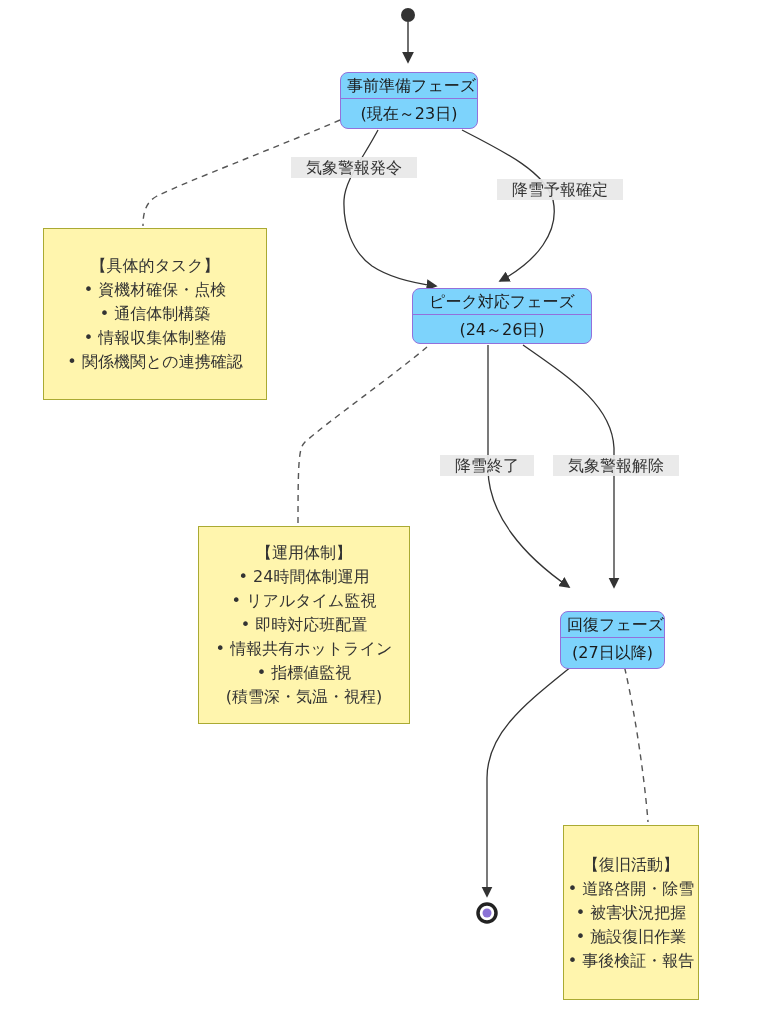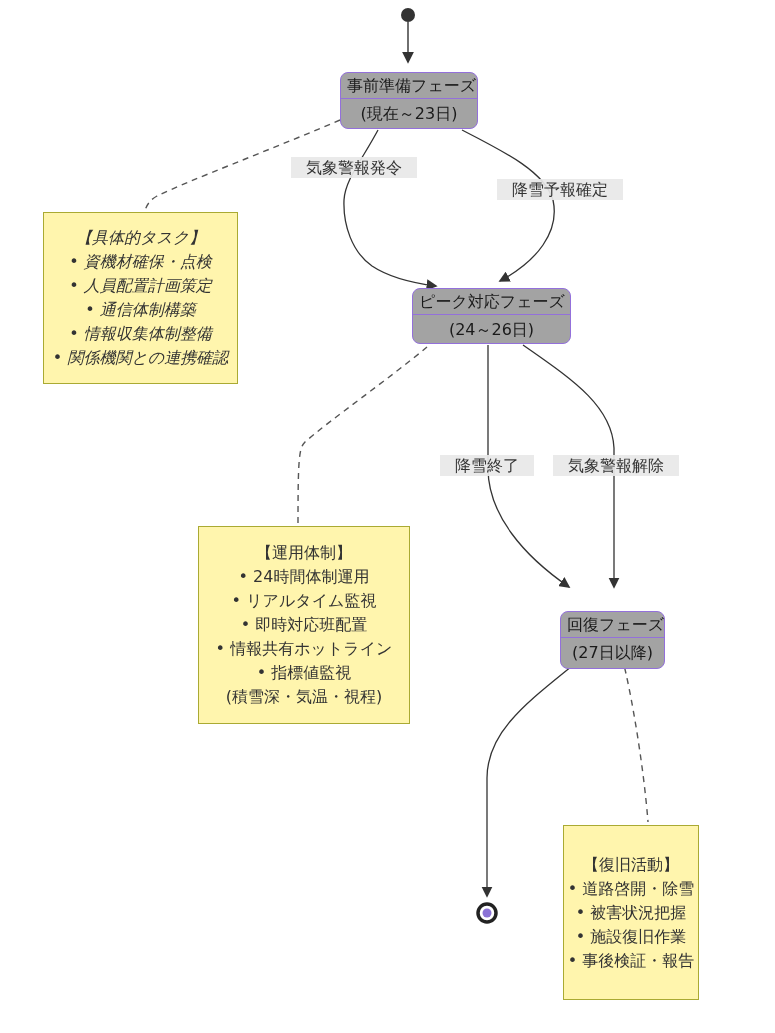--- a/index.html
+++ b/index.html
@@ -1,19 +1,19 @@
 <!DOCTYPE html>
 <html><head>
 <meta charset="utf-8">
 <style>
   html,body{margin:0;padding:0;background:#ffffff;}
   body{width:775px;height:1033px;font-family:"DejaVu Sans",sans-serif;}
   .canvas{position:relative;width:775px;height:1033px;background:#ffffff;overflow:hidden;}
   .edges{position:absolute;left:0;top:0;width:775px;height:1033px;}
-  .state{position:absolute;box-sizing:border-box;background:#a3a3a3;border:1px solid #9370DB;
+  .state{position:absolute;box-sizing:border-box;background:#7dd3fc;border:1px solid #9370DB;
          border-radius:8px;text-align:center;color:#1a1a1a;font-size:16px;}
   .state .title{height:25px;line-height:25px;border-bottom:1px solid #9370DB;padding:0 6px;white-space:nowrap;}
   .state .desc{height:29px;line-height:29px;padding:0 2px;white-space:nowrap;}
   .note{position:absolute;box-sizing:border-box;background:#FFF5AD;border:1px solid #AAAA33;
         color:#333333;font-size:16px;line-height:24px;text-align:center;
         display:flex;flex-direction:column;justify-content:center;align-items:center;}
   .note div{white-space:nowrap;}
   .edge-label{position:absolute;transform:translateX(-50%);background:rgba(232,232,232,0.92);
               color:#333333;font-size:16px;line-height:21px;padding:0 15px;white-space:nowrap;}
 </style>
@@ -48,39 +48,38 @@
 
     <circle cx="487" cy="913" r="9" fill="#ffffff" stroke="#222222" stroke-width="3.5"></circle>
     <circle cx="487" cy="913" r="4.5" fill="#8B72D6"></circle>
   </svg>
 
   <div class="state" style="left:340px;top:72px;width:138px;height:57px;">
     <div class="title">事前準備フェーズ</div>
     <div class="desc">(現在～23日)</div>
   </div>
 
-  <div class="state" style="left:412px;top:288px;width:159px;height:56px;">
+  <div class="state" style="left:412px;top:288px;width:180px;height:56px;">
     <div class="title">ピーク対応フェーズ</div>
     <div class="desc">(24～26日)</div>
   </div>
 
   <div class="state" style="left:560px;top:611px;width:105px;height:58px;">
     <div class="title">回復フェーズ</div>
     <div class="desc">(27日以降)</div>
   </div>
 
   <div class="edge-label" style="left:354px;top:157px;">気象警報発令</div>
   <div class="edge-label" style="left:560px;top:157px;margin-top:22px;">降雪予報確定</div>
   <div class="edge-label" style="left:487px;top:455px;">降雪終了</div>
   <div class="edge-label" style="left:616px;top:455px;text-align:right;">気象警報解除</div>
 
-  <div class="note" style="left:43px;top:212px;width:195px;height:172px;font-style:italic;">
+  <div class="note" style="left:43px;top:228px;width:224px;height:172px;">
     <div>【具体的タスク】</div>
     <div>• 資機材確保・点検</div>
-    <div>• 人員配置計画策定</div>
     <div>• 通信体制構築</div>
     <div>• 情報収集体制整備</div>
     <div>• 関係機関との連携確認</div>
   </div>
 
   <div class="note" style="left:198px;top:526px;width:212px;height:198px;">
     <div>【運用体制】</div>
     <div>• 24時間体制運用</div>
     <div>• リアルタイム監視</div>
     <div>• 即時対応班配置</div>

